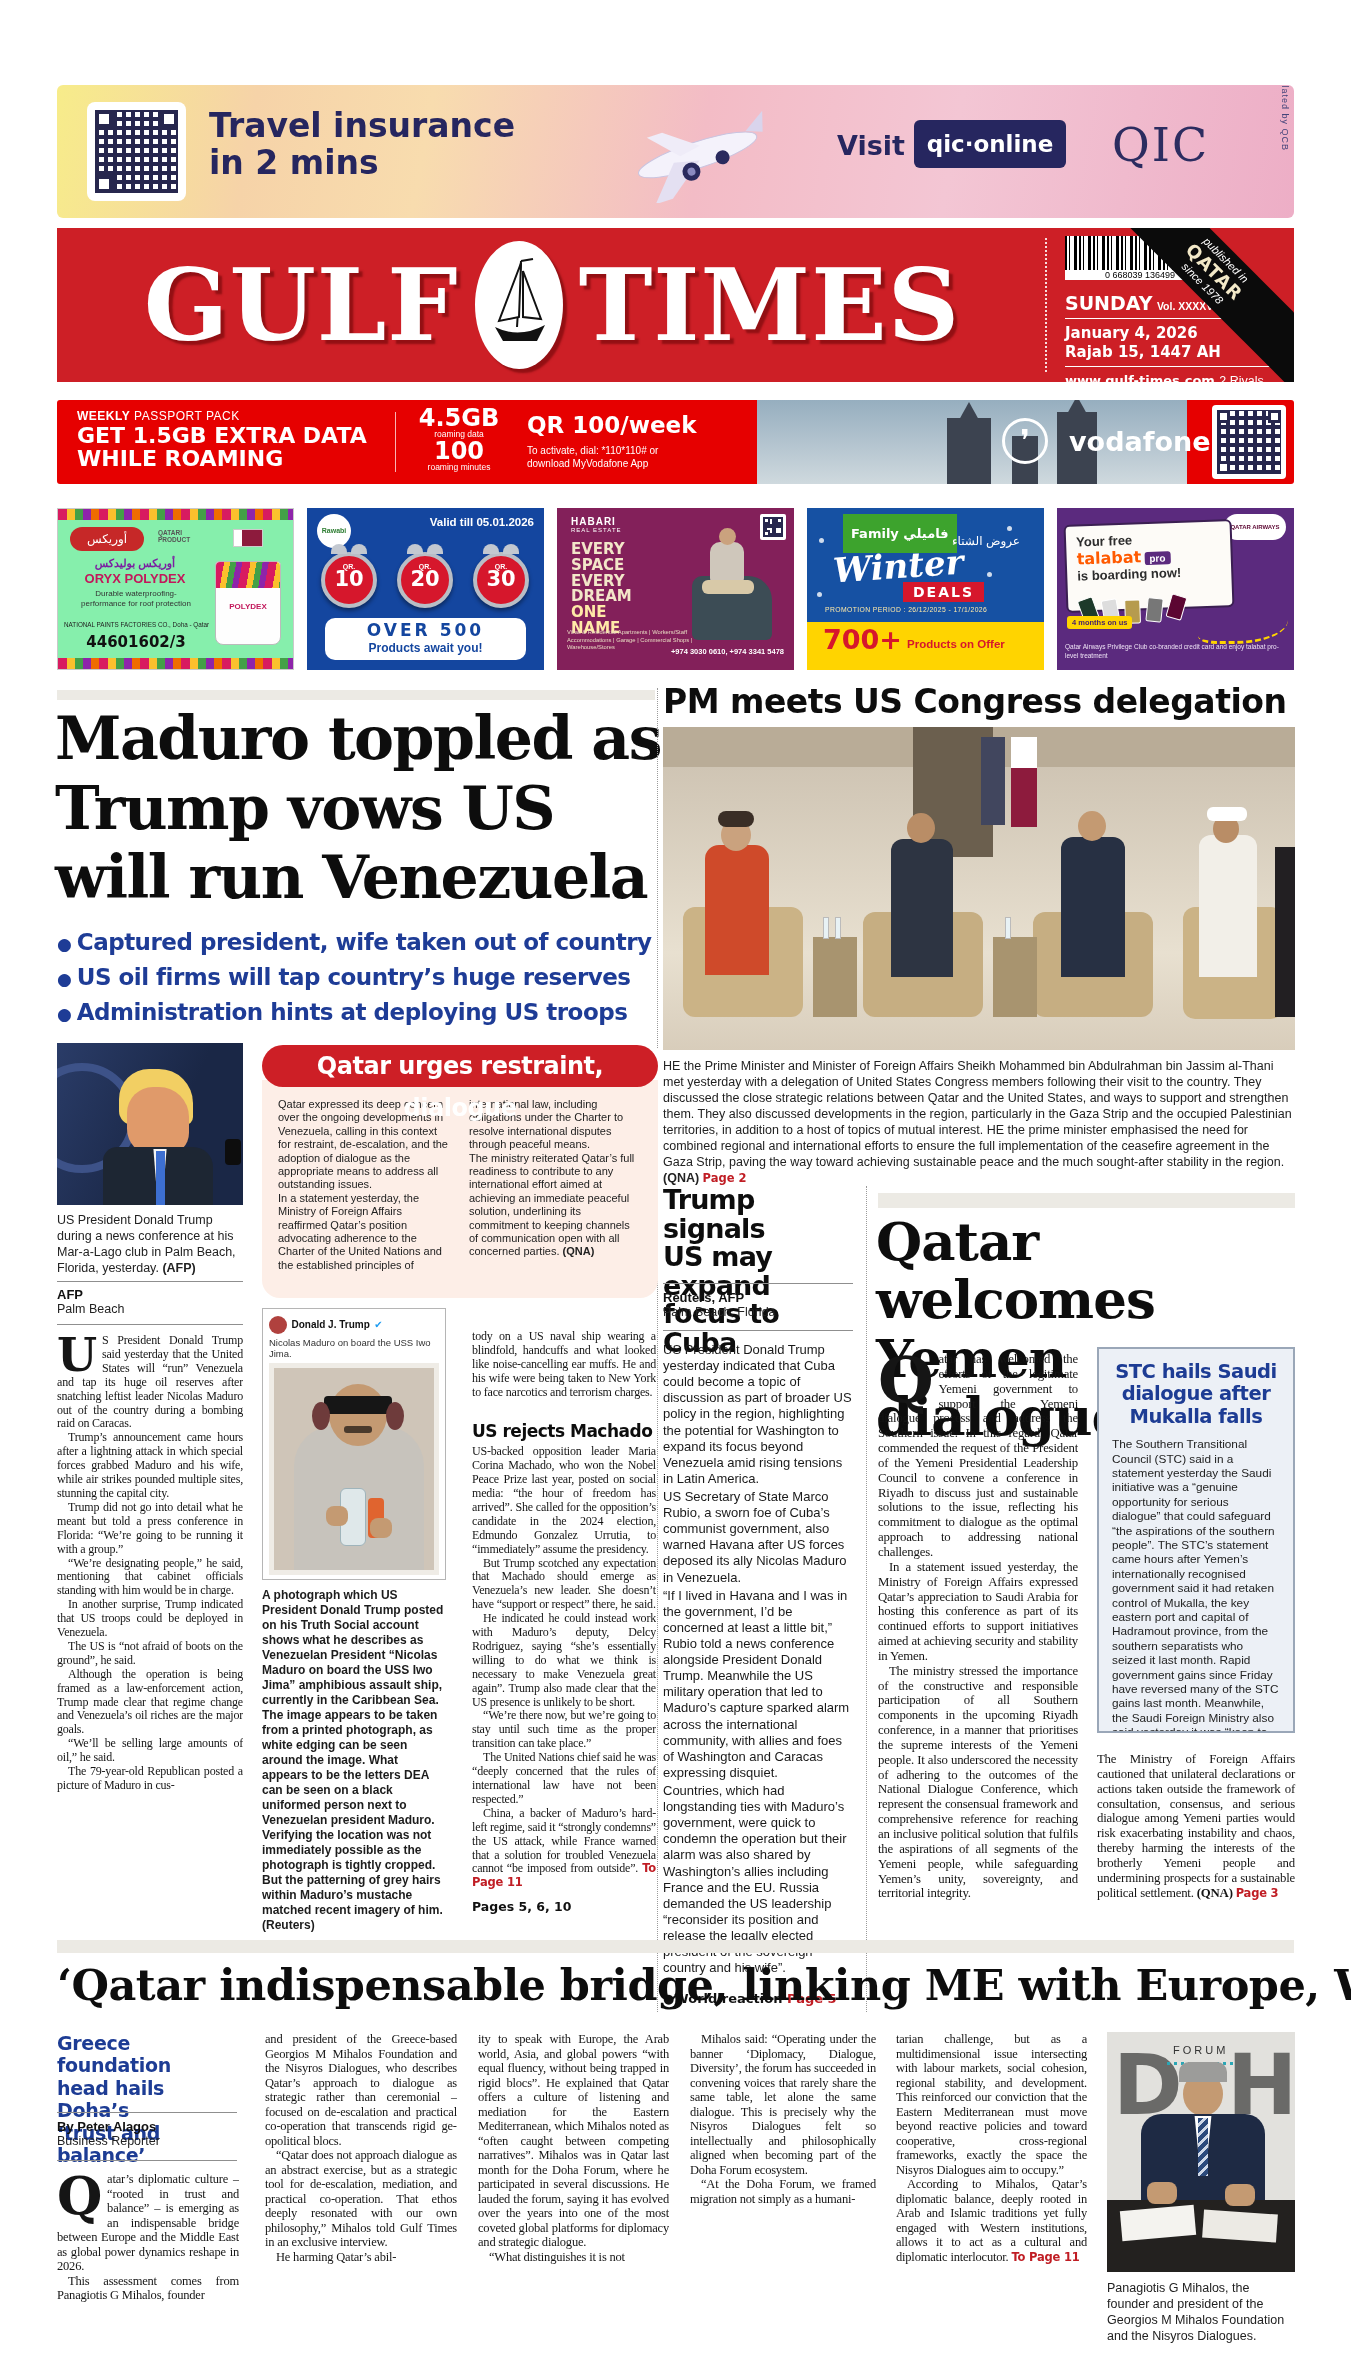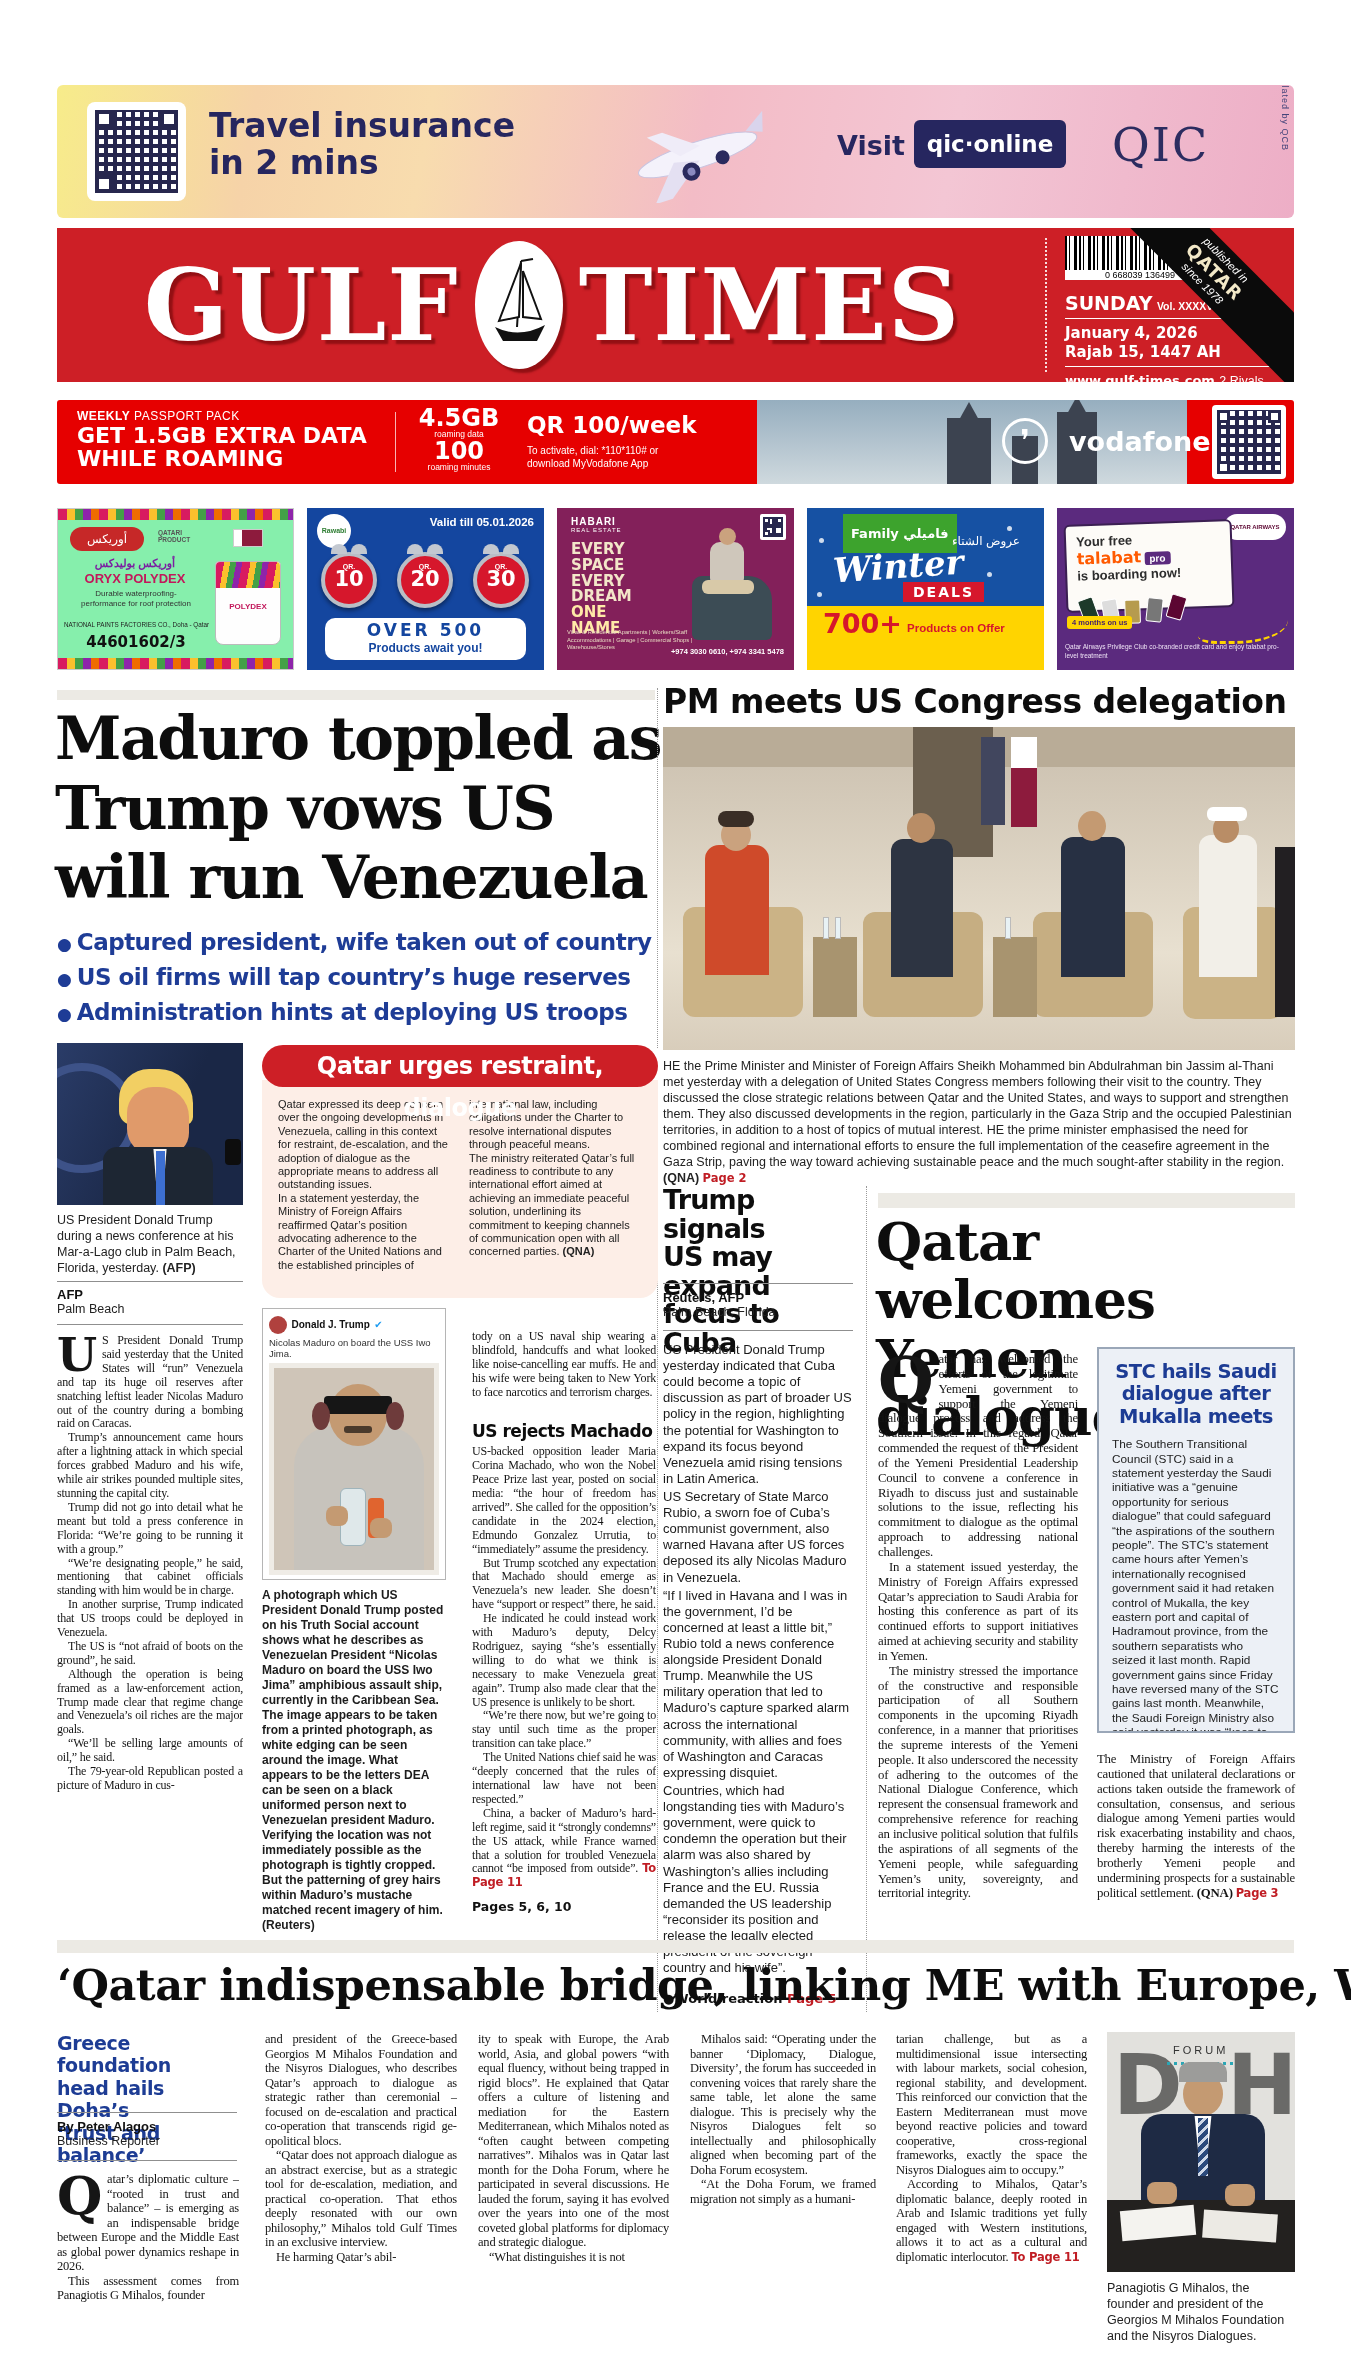--- a/index.html
+++ b/index.html
@@ -120,21 +120,21 @@
   #ad3 .qr3 .f { width:7px; height:7px; border-width:2px; }
   #ad3 .svc { position:absolute; left:10px; bottom:18px; width:130px; font-size:5.8px; color:#e8d9c2; line-height:1.3; }
   #ad3 .tel { position:absolute; right:10px; bottom:14px; font-size:7.5px; color:#fff; font-weight:700; }
 
   #ad4 { left:807px; background:#1651a3; color:#fff; }
   #ad4 .fam { position:absolute; left:36px; top:6px; background:#3da32d; padding:12px 8px; font-family:"DejaVu Sans",sans-serif; font-weight:700; font-size:13px; }
   #ad4 .tar { position:absolute; right:24px; top:26px; font-size:12px; }
   #ad4 .win { position:absolute; left:26px; top:38px; font-family:"DejaVu Serif",serif; font-style:italic; font-weight:700; font-size:34px; color:#fff; transform:rotate(-4deg); }
   #ad4 .deals { position:absolute; left:96px; top:74px; background:#d6172c; color:#fff; font-family:"DejaVu Sans",sans-serif; font-weight:700; font-size:14px; padding:2px 10px; letter-spacing:2px; }
   #ad4 .period { position:absolute; left:18px; top:98px; font-size:6.8px; letter-spacing:.4px; color:#ffe9a8; }
-  #ad4 .ystrip { position:absolute; left:0; bottom:0; width:100%; height:64px; background:#ffd400; color:#d6172c; }
+  #ad4 .ystrip { position:absolute; left:0; bottom:0; width:100%; height:48px; background:#ffd400; color:#d6172c; }
   #ad4 .n700 { position:absolute; left:16px; top:2px; font-family:"DejaVu Sans",sans-serif; font-weight:700; font-size:27px; }
   #ad4 .off { position:absolute; left:100px; top:16px; font-weight:700; font-size:11.5px; }
   .snow { position:absolute; width:5px; height:5px; background:rgba(255,255,255,.8); border-radius:50%; }
 
   #ad5 { left:1057px; background:#5b2a7e; color:#fff; }
   #ad5 .card { position:absolute; left:8px; top:14px; width:168px; height:88px; background:#fdfbf7; border-radius:6px; transform:rotate(-2deg); border:2px solid #3b1f52; padding:8px 10px; color:#2d2d2d; }
   #ad5 .c1 { font-weight:700; font-size:13px; }
   #ad5 .tal { color:#ff5a00; font-family:"DejaVu Sans",sans-serif; font-weight:700; font-size:16px; display:inline; }
   #ad5 .pro { display:inline-block; background:#5b2a7e; color:#fff; font-size:10px; font-weight:700; border-radius:3px; padding:1px 5px; margin-left:3px; }
   #ad5 .qa { position:absolute; right:8px; top:6px; width:62px; height:26px; background:#fff; border-radius:13px; color:#5c0632; font-size:6px; font-weight:700; text-align:center; line-height:26px; }
@@ -575,21 +575,21 @@
 </h1>
 <div id="yemA" class="abs news">
   <p><span class="dropcap" style="font-size:64px;">Q</span><span>atar has welcomed the efforts of the legitimate Yemeni government to support the Yemeni dialogue process and address the Southern issue. In this regard, Qatar commended the request of the President of the Yemeni Presidential Leadership Council to convene a conference in Riyadh to discuss just and sustainable solutions to the issue, reflecting his commitment to dialogue as the optimal approach to addressing national challenges.</span></p>
   <p class="ind">In a statement issued yesterday, the Ministry of Foreign Affairs expressed Qatar’s appreciation to Saudi Arabia for hosting this conference as part of its continued efforts to support initiatives aimed at achieving security and stability in Yemen.</p>
   <p class="ind">The ministry stressed the importance of the constructive and responsible participation of all Southern components in the upcoming Riyadh conference, in a manner that prioritises the supreme interests of the Yemeni people. It also underscored the necessity of adhering to the outcomes of the National Dialogue Conference, which represent the consensual framework and comprehensive reference for reaching an inclusive political solution that fulfils the aspirations of all segments of the Yemeni people, while safeguarding Yemen’s unity, sovereignty, and territorial integrity.</p>
 </div>
 <div id="stcbox" class="abs">
   <div class="t">
     <div>STC hails Saudi</div>
     <div>dialogue after</div>
-    <div>Mukalla meets</div>
+    <div>Mukalla falls</div>
   </div>
   <div class="bd">The Southern Transitional Council (STC) said in a statement yesterday the Saudi initiative was a “genuine opportunity for serious dialogue” that could safeguard “the aspirations of the southern people”. The STC’s statement came hours after Yemen’s internationally recognised government said it had retaken control of Mukalla, the key eastern port and capital of Hadramout province, from the southern separatists who seized it last month. Rapid government gains since Friday have reversed many of the STC gains last month. Meanwhile, the Saudi Foreign Ministry also said yesterday it was “keen to strengthen and preserve relations with the UAE”.</div>
 </div>
 <div id="yemB" class="abs news">
   <p><span>The Ministry of Foreign Affairs cautioned that unilateral declarations or actions taken outside the framework of consultation, consensus, and serious dialogue among Yemeni parties would risk exacerbating instability and chaos, thereby harming the interests of the brotherly Yemeni people and undermining prospects for a sustainable political settlement. </span><span class="credit">(QNA)</span> <span class="pgref">Page 3</span></p>
 </div>
 
 <div id="botbar" class="abs slug"></div>
 <h1 id="bridgehead" class="abs serifhead">‘Qatar indispensable bridge, linking ME with Europe, West’</h1>
 

